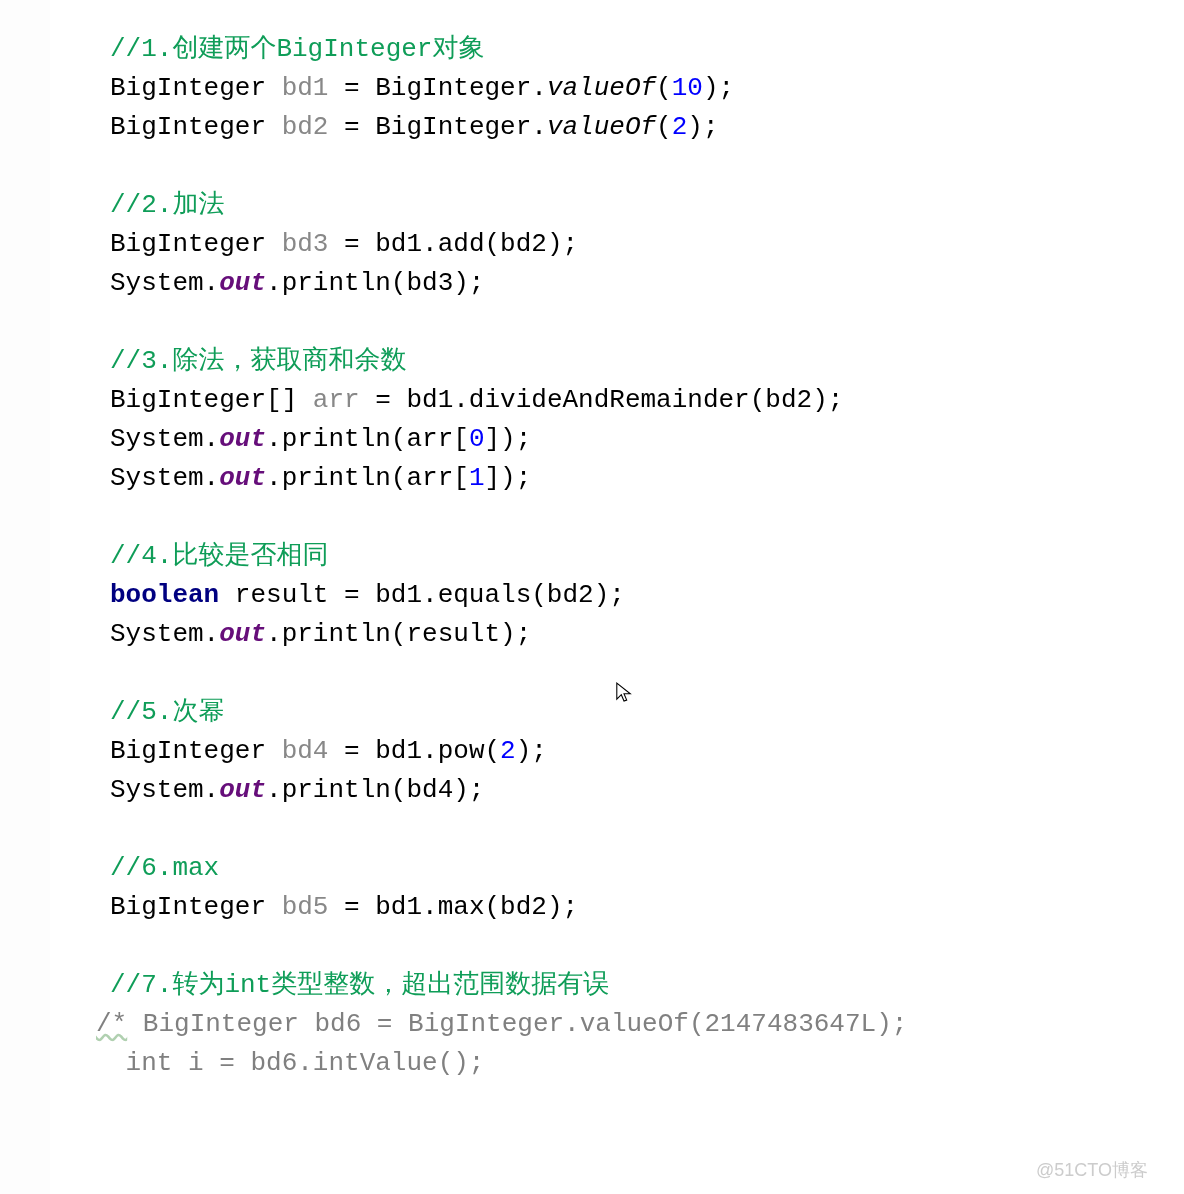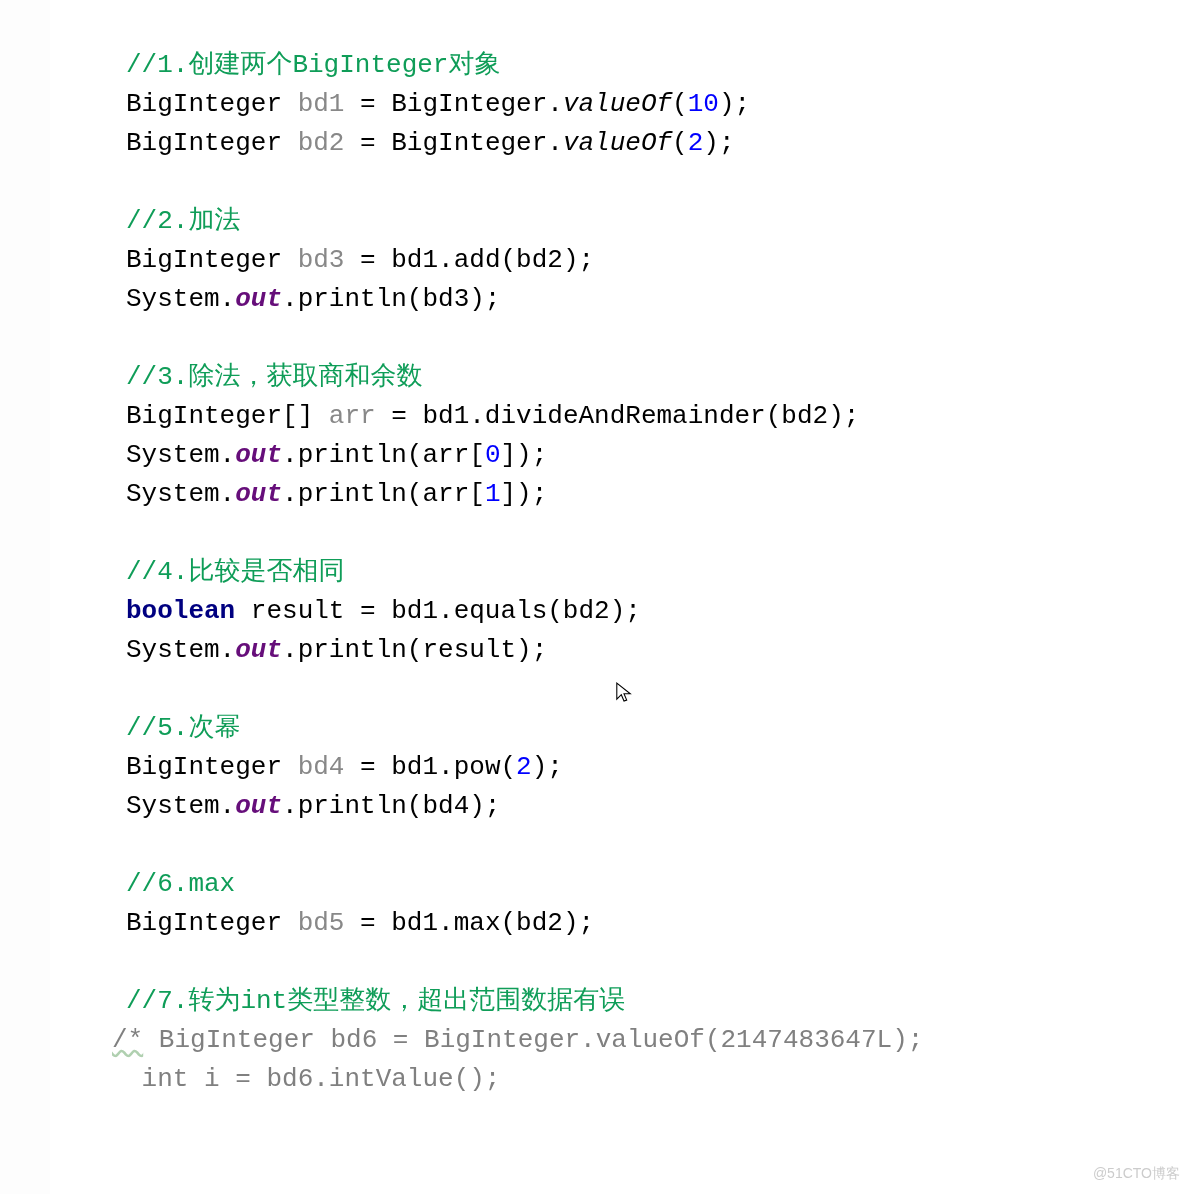--- a/index.html
+++ b/index.html
@@ -21,38 +21,38 @@
     .gutter {
       position: absolute;
       left: 0;
       top: 0;
       width: 50px;
       height: 100%;
       background: #fdfdfd;
       border-right: 1px solid #eee;
     }
     pre {
-      margin: 16px;
+      margin: 0;
       white-space: pre;
       font-family: inherit;
     }
     .comment-green { color: #0f9d58; }
     .keyword { font-weight: bold; color: #000080; }
     .static { font-style: italic; color: #660e7a; font-weight: bold; }
     .mstatic { font-style: italic; color: #000; }
     .num { color: #0000ff; }
     .plain { color: #000; }
     .defvar { color: #888; }
     .greycode { color: #808080; }
     .watermark {
       position: absolute;
       bottom: 10px;
-      right: 4px;
+      right: 36px;
       color: #ccc;
-      font-size: 14px;
+      font-size: 18px;
       font-family: sans-serif;
     }
     .cursor {
       position: absolute;
       width: 18px;
       height: 24px;
       left: 565px;
       top: 680px;
     }
   </style>

